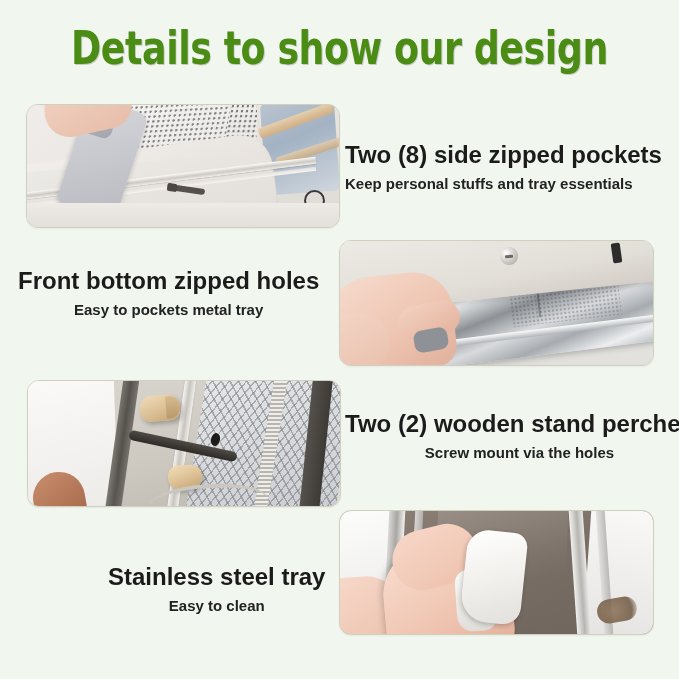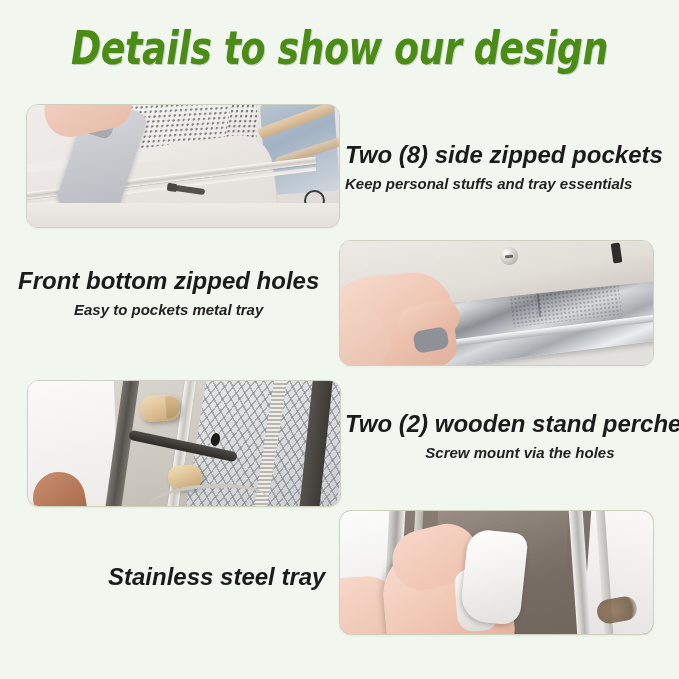--- a/index.html
+++ b/index.html
@@ -3,21 +3,21 @@
 <meta charset="utf-8">
 <style>
   html,body{margin:0;padding:0;}
   body{
     width:679px;height:679px;
     background:#f1f7ef;
     font-family:"Liberation Sans","DejaVu Sans",sans-serif;
     overflow:hidden;
     position:relative;
   }
-  #page{position:relative;width:679px;height:679px;font-style:italic;}
+  #page{position:relative;width:679px;height:679px;}
 
   
   .title{
     position:absolute;left:0;top:22px;width:679px;
     text-align:center;
     font-family:"DejaVu Sans Condensed","Liberation Sans",sans-serif;
     font-weight:bold;
     font-size:47px;
     line-height:52px;
     letter-spacing:-0.5px;
@@ -504,15 +504,16 @@
       <div class="p4-wrist"></div>
       <div class="p4-hand"></div>
       <div class="p4-knuck"></div>
       <div class="p4-cloth2"></div>
       <div class="p4-cloth"></div>
     </div>
   </div>
 
   <div class="tb" style="left:108px;top:562px;">
     <div class="hd">Stainless steel tray</div>
+    <div class="sb" style="text-align:center;">Easy to clean</div>
   </div>
 
 </div>
 
 </body></html>

